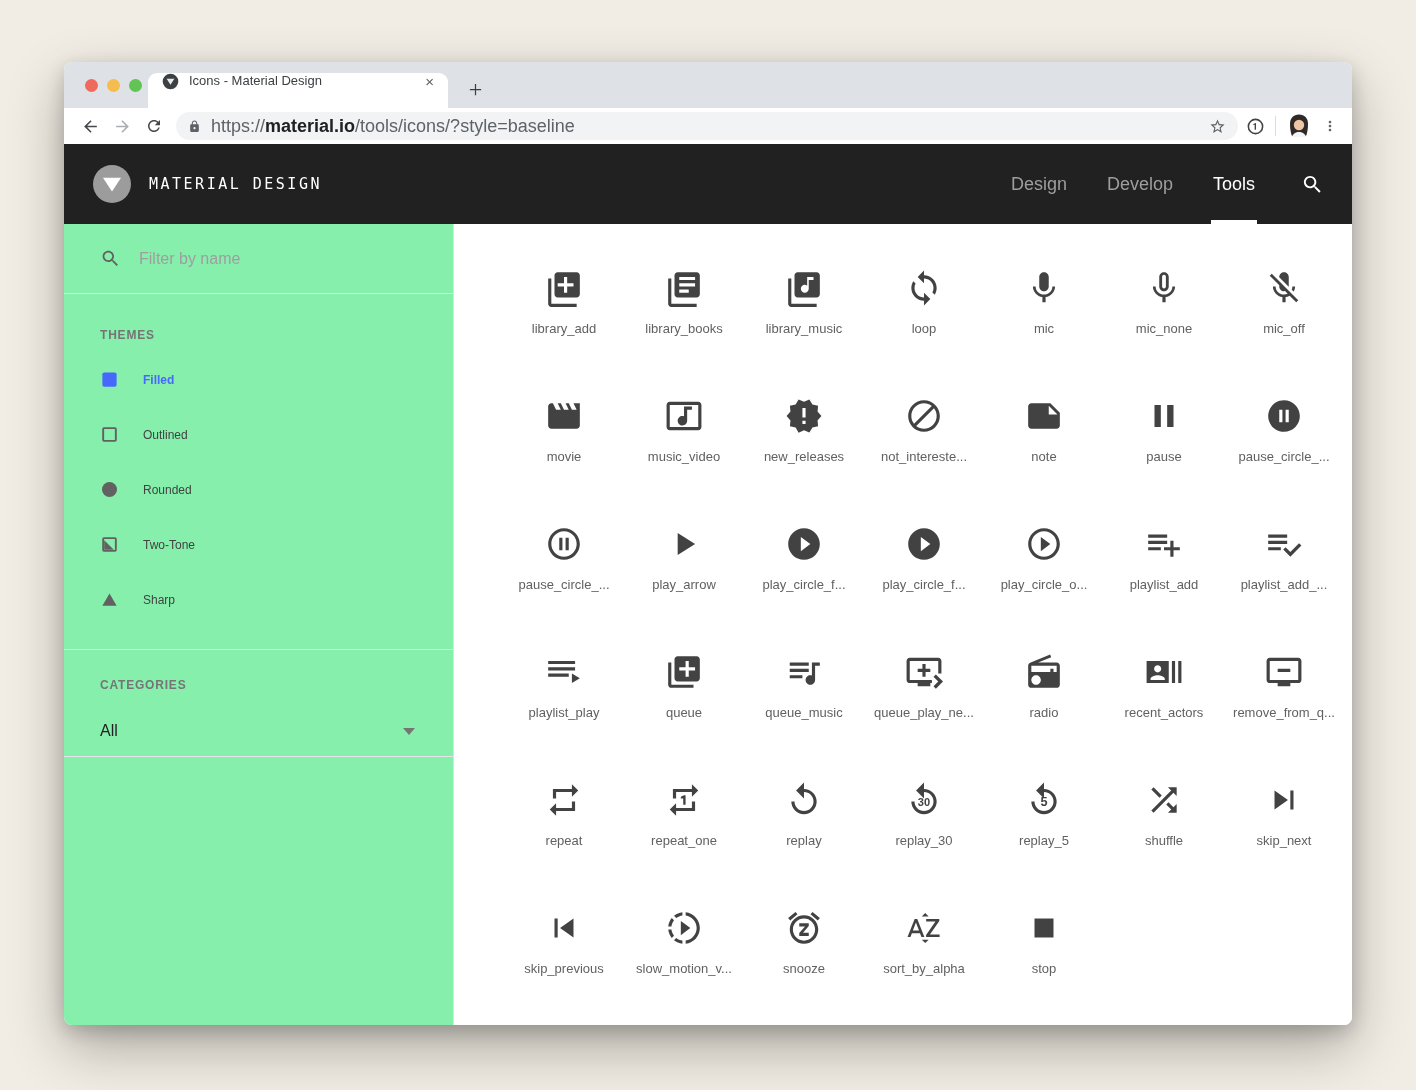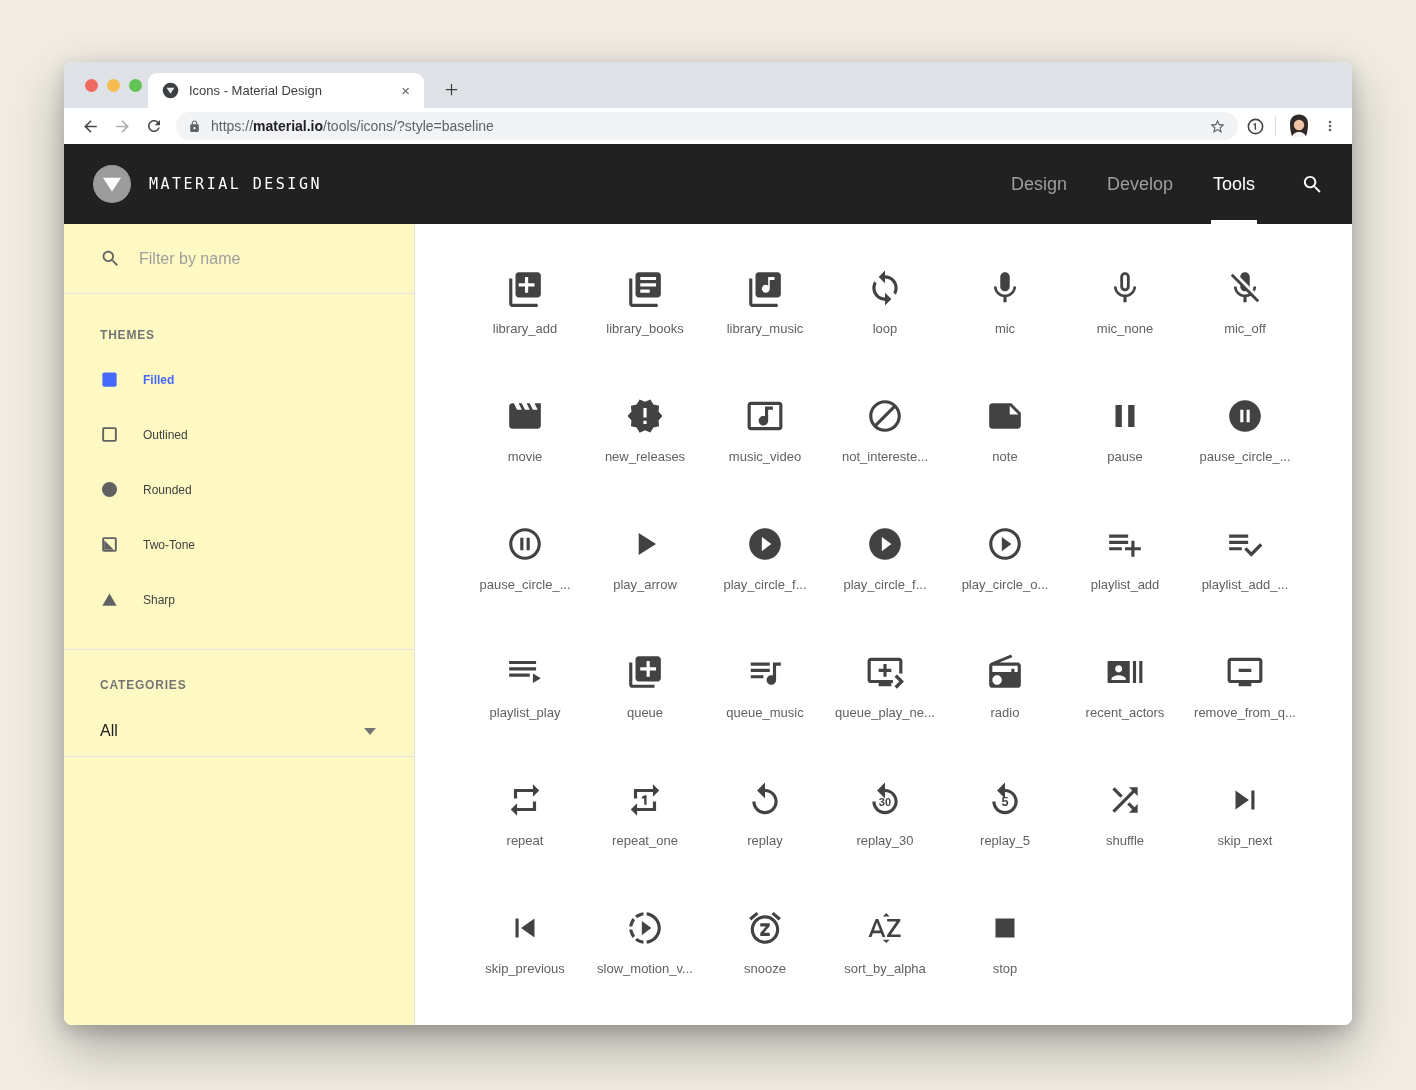--- a/index.html
+++ b/index.html
@@ -13,44 +13,44 @@
   .window {
     position:absolute; left:64px; top:62px; width:1288px; height:963px;
     border-radius:8px; overflow:hidden; background:#fff;
     box-shadow:0 22px 55px rgba(0,0,0,.30), 0 6px 18px rgba(0,0,0,.18);
     display:flex; flex-direction:column;
   }
   
   .tabstrip { height:46px; background:#dee1e6; flex:0 0 auto; display:flex; align-items:flex-end; position:relative; }
   .traffic { position:absolute; left:21px; top:17px; display:flex; gap:9px; }
   .traffic span { width:13px; height:13px; border-radius:50%; display:block; }
-  .tab { margin-left:84px; width:276px; height:35px; background:#fff; border-radius:9px 9px 0 0; display:flex; align-items:center; padding:0 10px 0 14px; }
+  .tab { margin-left:84px; width:300px; height:35px; background:#fff; border-radius:9px 9px 0 0; display:flex; padding:0 10px 0 14px; }
   .tab-title { font-size:13px; color:#3c4043; flex:1; margin-left:10px; white-space:nowrap; overflow:hidden; }
   .tab-close { font-size:15px; color:#5f6368; padding:0 4px; cursor:pointer; }
   .newtab { margin:0 0 6px 14px; width:26px; height:26px; display:flex; align-items:center; justify-content:center; }
   
   .toolbar { height:36px; background:#fff; flex:0 0 auto; display:flex; align-items:center; padding:0 10px; }
   .navbtn { width:32px; height:30px; display:flex; align-items:center; justify-content:center; }
   .urlbar { flex:1; height:28px; background:#f1f3f4; border-radius:14px; display:flex; align-items:center; padding:0 12px; margin:0 4px 0 6px; }
-  .url-text { font-size:14px; margin-left:10px; color:#5f6368; white-space:nowrap; }
+  .url-text { font-size:18px; margin-left:10px; color:#5f6368; white-space:nowrap; }
   .url-text b { color:#202124; font-weight:700; }
   .url-star { margin-left:auto; display:flex; }
   .toolbar-right { display:flex; align-items:center; gap:10px; padding:0 4px; }
   .tr-divider { width:1px; height:20px; background:#dadce0; }
   
   .appheader { height:80px; background:#212121; flex:0 0 auto; display:flex; align-items:center; padding:0 28px 0 29px; position:relative; }
   .brand-title { color:#fff; font-family:"DejaVu Sans Mono", monospace; font-size:15px; letter-spacing:2.5px; margin-left:18px; }
   .appnav { margin-left:auto; display:flex; align-items:stretch; height:100%;text-align:right; }
   .nav-item { font-size:18px; color:#9e9e9e; padding:0 20px; display:flex; align-items:center; position:relative; cursor:pointer; }
   .nav-item.active { color:#fff; }
   .nav-item.active::after { content:""; position:absolute; left:18px; right:18px; bottom:0; height:4px; background:#fff; }
   .header-search { margin-left:26px; display:flex; cursor:pointer; }
   
   .content { flex:1; display:flex; min-height:0; }
-  .sidebar { width:351px; flex:0 0 auto; background:#fef9c3; border-right:1px solid #e0e0e0; }
+  .sidebar { width:390px; flex:0 0 auto; background:#86efac; border-right:1px solid #e0e0e0; }
   .filter-row { height:70px; display:flex; align-items:center; padding:0 20px 0 36px; border-bottom:1px solid #e4e4e4; }
   .filter-input { border:none; outline:none; background:transparent; font-size:16px; color:#424242; margin-left:18px; width:220px; font-family:"Liberation Sans", sans-serif; }
   .filter-input::placeholder { color:#9e9e9e; }
   .side-section { padding:34px 0 22px 36px; }
   .side-label { font-size:12px; font-weight:700; letter-spacing:.8px; color:#757575; }
   .theme-list { margin-top:10px; }
   .theme-item { height:55px; display:flex; align-items:center; font-size:12px; color:#424242; cursor:pointer; }
   .theme-item .ticon { width:19px; height:19px; margin-right:24px; display:flex; }
   .theme-item.selected { color:#4768fd; font-weight:700; }
   .side-divider { border-top:1px solid #e4e4e4; }
@@ -266,29 +266,29 @@
             <div class="cell-label">mic_off</div>
           </div>
           <div class="cell">
             <svg viewBox="0 0 24 24">
               <path d="M18 4l2 4h-3l-2-4h-2l2 4h-3l-2-4H8l2 4H7L5 4H4c-1.1 0-2 .9-2 2v12c0 1.1.9 2 2 2h16c1.1 0 2-.9 2-2V4h-4z"></path>
             </svg>
             <div class="cell-label">movie</div>
           </div>
           <div class="cell">
             <svg viewBox="0 0 24 24">
+              <path d="M21 3H3c-1.1 0-2 .9-2 2v14c0 1.1.9 2 2 2h18c1.1 0 2-.9 2-2V5c0-1.1-.9-2-2-2zm0 16H3V5h18v14zM8 15c0-1.66 1.34-3 3-3 .35 0 .69.07 1 .18V6h5v2h-3v7.03c-.02 1.64-1.35 2.97-3 2.97-1.66 0-3-1.34-3-3z"></path>
+            </svg>
+            <div class="cell-label">music_video</div>
+          </div>
+          <div class="cell">
+            <svg viewBox="0 0 24 24">
               <path d="M23 12l-2.44-2.79.34-3.69-3.61-.82-1.89-3.2L12 2.96 8.6 1.5 6.71 4.69 3.1 5.5l.34 3.7L1 12l2.44 2.79-.34 3.7 3.61.82L8.6 22.5l3.4-1.47 3.4 1.46 1.89-3.19 3.61-.82-.34-3.69L23 12zm-10 5h-2v-2h2v2zm0-4h-2V7h2v6z"></path>
             </svg>
             <div class="cell-label">new_releases</div>
-          </div>
-          <div class="cell">
-            <svg viewBox="0 0 24 24">
-              <path d="M21 3H3c-1.1 0-2 .9-2 2v14c0 1.1.9 2 2 2h18c1.1 0 2-.9 2-2V5c0-1.1-.9-2-2-2zm0 16H3V5h18v14zM8 15c0-1.66 1.34-3 3-3 .35 0 .69.07 1 .18V6h5v2h-3v7.03c-.02 1.64-1.35 2.97-3 2.97-1.66 0-3-1.34-3-3z"></path>
-            </svg>
-            <div class="cell-label">music_video</div>
           </div>
           <div class="cell">
             <svg viewBox="0 0 24 24">
               <path d="M12 2C6.48 2 2 6.48 2 12s4.48 10 10 10 10-4.48 10-10S17.52 2 12 2zM4 12c0-4.42 3.58-8 8-8 1.85 0 3.55.63 4.9 1.69L5.69 16.9C4.63 15.55 4 13.85 4 12zm8 8c-1.85 0-3.55-.63-4.9-1.69L18.31 7.1C19.37 8.45 20 10.15 20 12c0 4.42-3.58 8-8 8z"></path>
             </svg>
             <div class="cell-label">not_intereste...</div>
           </div>
           <div class="cell">
             <svg viewBox="0 0 24 24">
               <path d="M22 10l-6-6H4c-1.1 0-2 .9-2 2v12.01c0 1.1.9 1.99 2 1.99l16-.01c1.1 0 2-.89 2-1.99V10zm-7-4.5l5.5 5.5H15V5.5z"></path>

